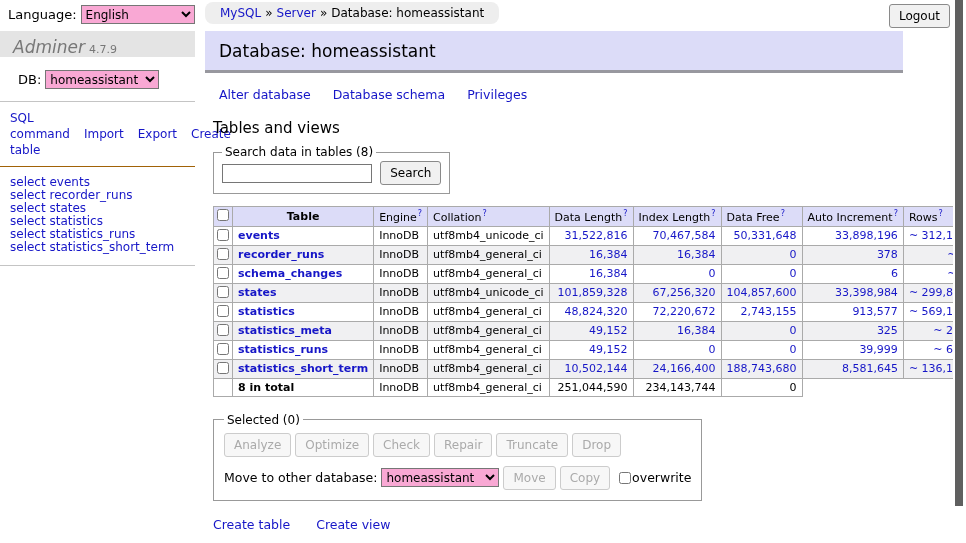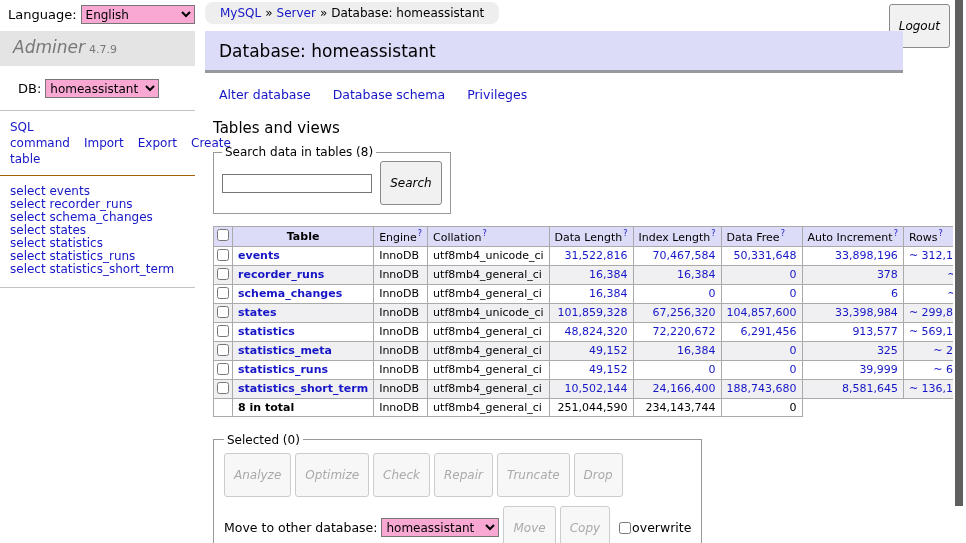--- a/index.html
+++ b/index.html
@@ -9,39 +9,39 @@
     background:#fff; color:#000;
     font-family:"DejaVu Sans","Liberation Sans",sans-serif; font-size:13px;
   }
   a { color:var(--link-color,#1616c7); text-decoration:none; cursor:pointer; }
   select {
     border:1px solid #767676; background:#f9a8d4; height:19px;
     font-family:inherit; font-size:12px;
   }
   button {
     font-family:inherit; font-size:12px; background:#f1f1f1;
-    border:1px solid #8a8a8a; border-radius:3px; padding:14px 9px; color:#000;font-style:italic;
+    border:1px solid #8a8a8a; border-radius:3px; padding:4px 9px; color:#000;
   }
   button.dbtn { color:#aaa; background:#f7f7f7; border-color:#ccc; margin-right:4px; }
 
   
   #lang-row { position:absolute; top:5px; left:8px; }
   #lang-row label { margin-right:4px; }
   #lang-row select { width:114px; }
   #logout-btn { position:absolute; top:4px; right:16px; }
   #breadcrumb {
     position:absolute; left:205px; top:2px; background:var(--breadcrumb-bg,#eee);
     padding:4px 15px; font-size:12px; white-space:nowrap;border-radius:8px;
   }
   #breadcrumb .sep { color:#000; margin:0 4px; }
 
   
   #sidebar { position:absolute; top:0; left:0; width:195px; }
   #adminer-band {
-    margin-top:31px; height:35px; background:var(--sidebar-band-bg,#e4e4e4);
+    margin-top:31px; height:26px; background:var(--sidebar-band-bg,#e4e4e4);
     padding:6px 0 0 13px;
   }
   .app-name { font-style:italic; font-size:17px; color:#777; }
   .app-version { font-size:11px; color:#777; margin-left:4px; }
   #db-row { padding:13px 0 12px 18px; border-bottom:1px solid #c4c4c4; }
   #db-row select { width:114px; margin-left:4px; }
   #sidebar-actions { padding:8px 10px 8px 10px; border-bottom:1px solid #a16207; font-size:12px; line-height:16px; }
   #sidebar-actions a { margin-right:14px; }
   #sidebar-tables { padding:9px 10px 11px 10px; border-bottom:1px solid #c4c4c4; }
   #sidebar-tables a { display:block; font-size:12px; line-height:13px; }
@@ -110,21 +110,20 @@
   <div id="adminer-band">
     <span class="app-name">Adminer</span><span class="app-version">4.7.9</span>
   </div>
   <div id="db-row">
     <label>DB:</label><select><option>homeassistant</option></select>
   </div>
   <div id="sidebar-actions"><a>SQL command</a><a>Import</a><a>Export</a><a>Create table</a></div>
   <div id="sidebar-tables">
       <a>select events</a>
       <a>select recorder_runs</a>
-      <a>select schema_changes</a>
       <a>select states</a>
       <a>select statistics</a>
       <a>select statistics_runs</a>
       <a>select statistics_short_term</a>
     </div>
 </div>
 
 <div id="main">
   <h2 id="page-title">Database: homeassistant</h2>
 
@@ -197,21 +196,21 @@
           <td class="num c-ai">33,398,984</td>
           <td class="num c-rw"><a>~ 299,833</a></td>
         </tr>
         <tr>
           <td class="col-check"><input type="checkbox" style=""></td>
           <td class="name"><a>statistics</a></td>
           <td class="eng">InnoDB</td>
           <td class="coll">utf8mb4_general_ci</td>
           <td class="num c-dl">48,824,320</td>
           <td class="num c-il">72,220,672</td>
-          <td class="num c-df">6,291,456</td>
+          <td class="num c-df">2,743,155</td>
           <td class="num c-ai">913,577</td>
           <td class="num c-rw"><a>~ 569,159</a></td>
         </tr>
         <tr class="alt">
           <td class="col-check"><input type="checkbox" style=""></td>
           <td class="name"><a>statistics_meta</a></td>
           <td class="eng">InnoDB</td>
           <td class="coll">utf8mb4_general_ci</td>
           <td class="num c-dl">49,152</td>
           <td class="num c-il">16,384</td>

